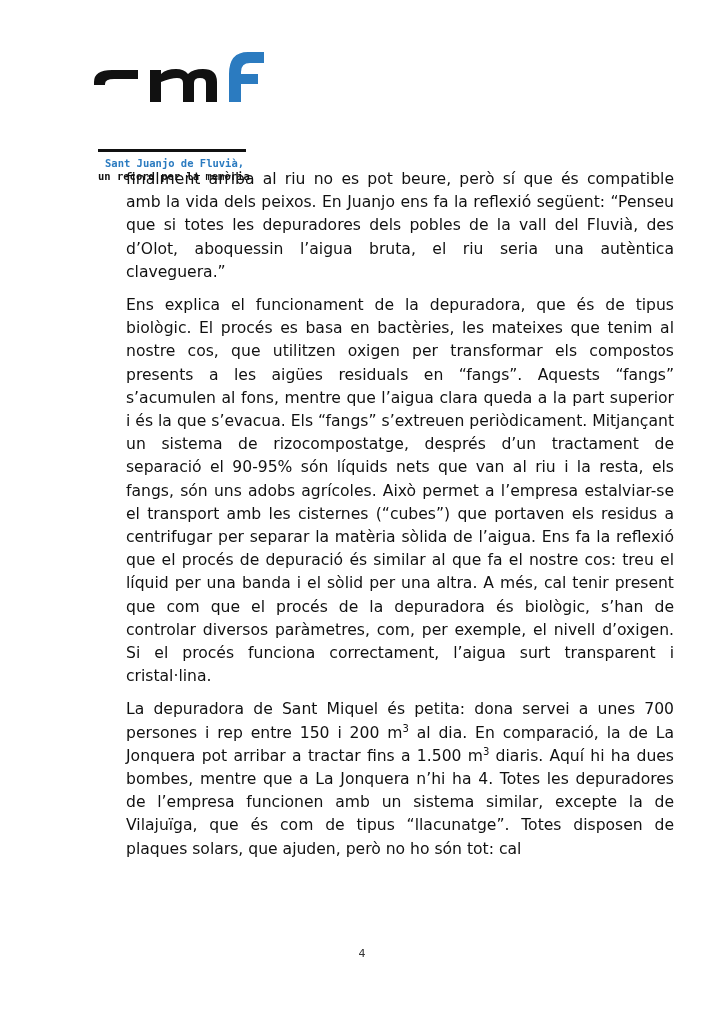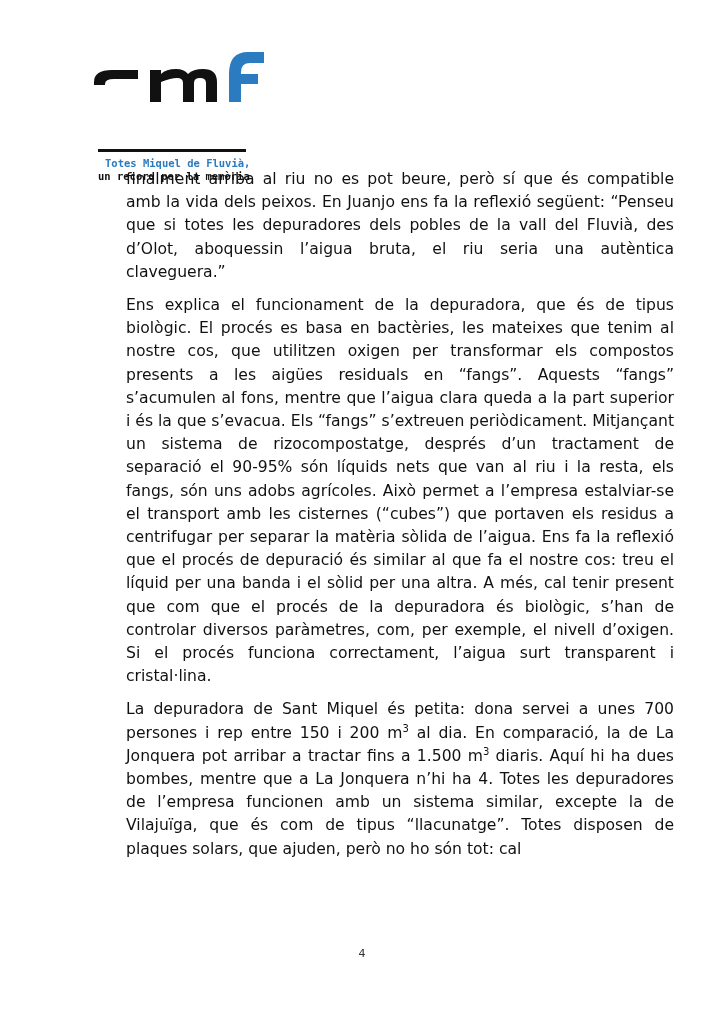--- a/index.html
+++ b/index.html
@@ -23,21 +23,21 @@
 
     <path d="M6 38 Q6 26 24 26 L50 26 L50 35 L26 35 Q17 35 17 40 L17 41 L6 41 Z" fill="#111"></path>
     <path d="M6 48 L6 44 L17 44 L17 45 Q17 49 26 49 L50 49 L50 58 L24 58 Q6 58 6 48 Z" fill="#111" opacity="0"></path>
     <rect x="4" y="44" width="46" height="14" fill="#111" opacity="0"></rect>
 
     <path d="M62 58 L62 26 L73 26 L73 30 Q78 25 88 25 Q96 25 100 30 Q105 25 115 25 Q129 25 129 38 L129 58 L118 58 L118 39 Q118 34 112 34 Q106 34 106 39 L106 58 L95 58 L95 39 Q95 34 89 34 Q83 34 73 38 L73 58 Z" fill="#111"></path>
 
     <path d="M141 58 L141 30 Q141 8 160 8 L176 8 L176 19 L162 19 Q153 19 153 28 L153 30 L170 30 L170 40 L153 40 L153 58 Z" fill="#2b7bc0"></path>
   </svg>
   <div class="logo-line"></div>
-  <div class="logo-sub logo-sub1">Totes Miquel de Fluvià,</div>
+  <div class="logo-sub logo-sub1">Sant Juanjo de Fluvià,</div>
   <div class="logo-sub logo-sub2">un record per la memòria</div>
 </div>
 
 <div class="text" style="top:168px;margin-left:38px;">
   <p>finalment arriba al riu no es pot beure, però sí que és compatible amb la vida dels peixos. En Juanjo ens fa la reflexió següent: “Penseu que si totes les depuradores dels pobles de la vall del Fluvià, des d’Olot, aboquessin l’aigua bruta, el riu seria una autèntica claveguera.”</p>
   <p>Ens explica el funcionament de la depuradora, que és de tipus biològic. El procés es basa en bactèries, les mateixes que tenim al nostre cos, que utilitzen oxigen per transformar els compostos presents a les aigües residuals en “fangs”. Aquests “fangs” s’acumulen al fons, mentre que l’aigua clara queda a la part superior i és la que s’evacua. Els “fangs” s’extreuen periòdicament. Mitjançant un sistema de rizocompostatge, després d’un tractament de separació el 90-95% són líquids nets que van al riu i la resta, els fangs, són uns adobs agrícoles. Això permet a l’empresa estalviar-se el transport amb les cisternes (“cubes”) que portaven els residus a centrifugar per separar la matèria sòlida de l’aigua. Ens fa la reflexió que el procés de depuració és similar al que fa el nostre cos: treu el líquid per una banda i el sòlid per una altra. A més, cal tenir present que com que el procés de la depuradora és biològic, s’han de controlar diversos paràmetres, com, per exemple, el nivell d’oxigen. Si el procés funciona correctament, l’aigua surt transparent i cristal·lina.</p>
   <p><span>La depuradora de Sant Miquel és petita: dona servei a unes 700 persones i rep entre 150 i 200 m</span><sup>3</sup><span> al dia. En comparació, la de La Jonquera pot arribar a tractar fins a 1.500 m</span><sup>3</sup><span> diaris. Aquí hi ha dues bombes, mentre que a La Jonquera n’hi ha 4. Totes les depuradores de l’empresa funcionen amb un sistema similar, excepte la de Vilajuïga, que és com de tipus “llacunatge”. Totes disposen de plaques solars, que ajuden, però no ho són tot: cal</span></p>
 </div>
 
 <div class="page-num">4</div>

